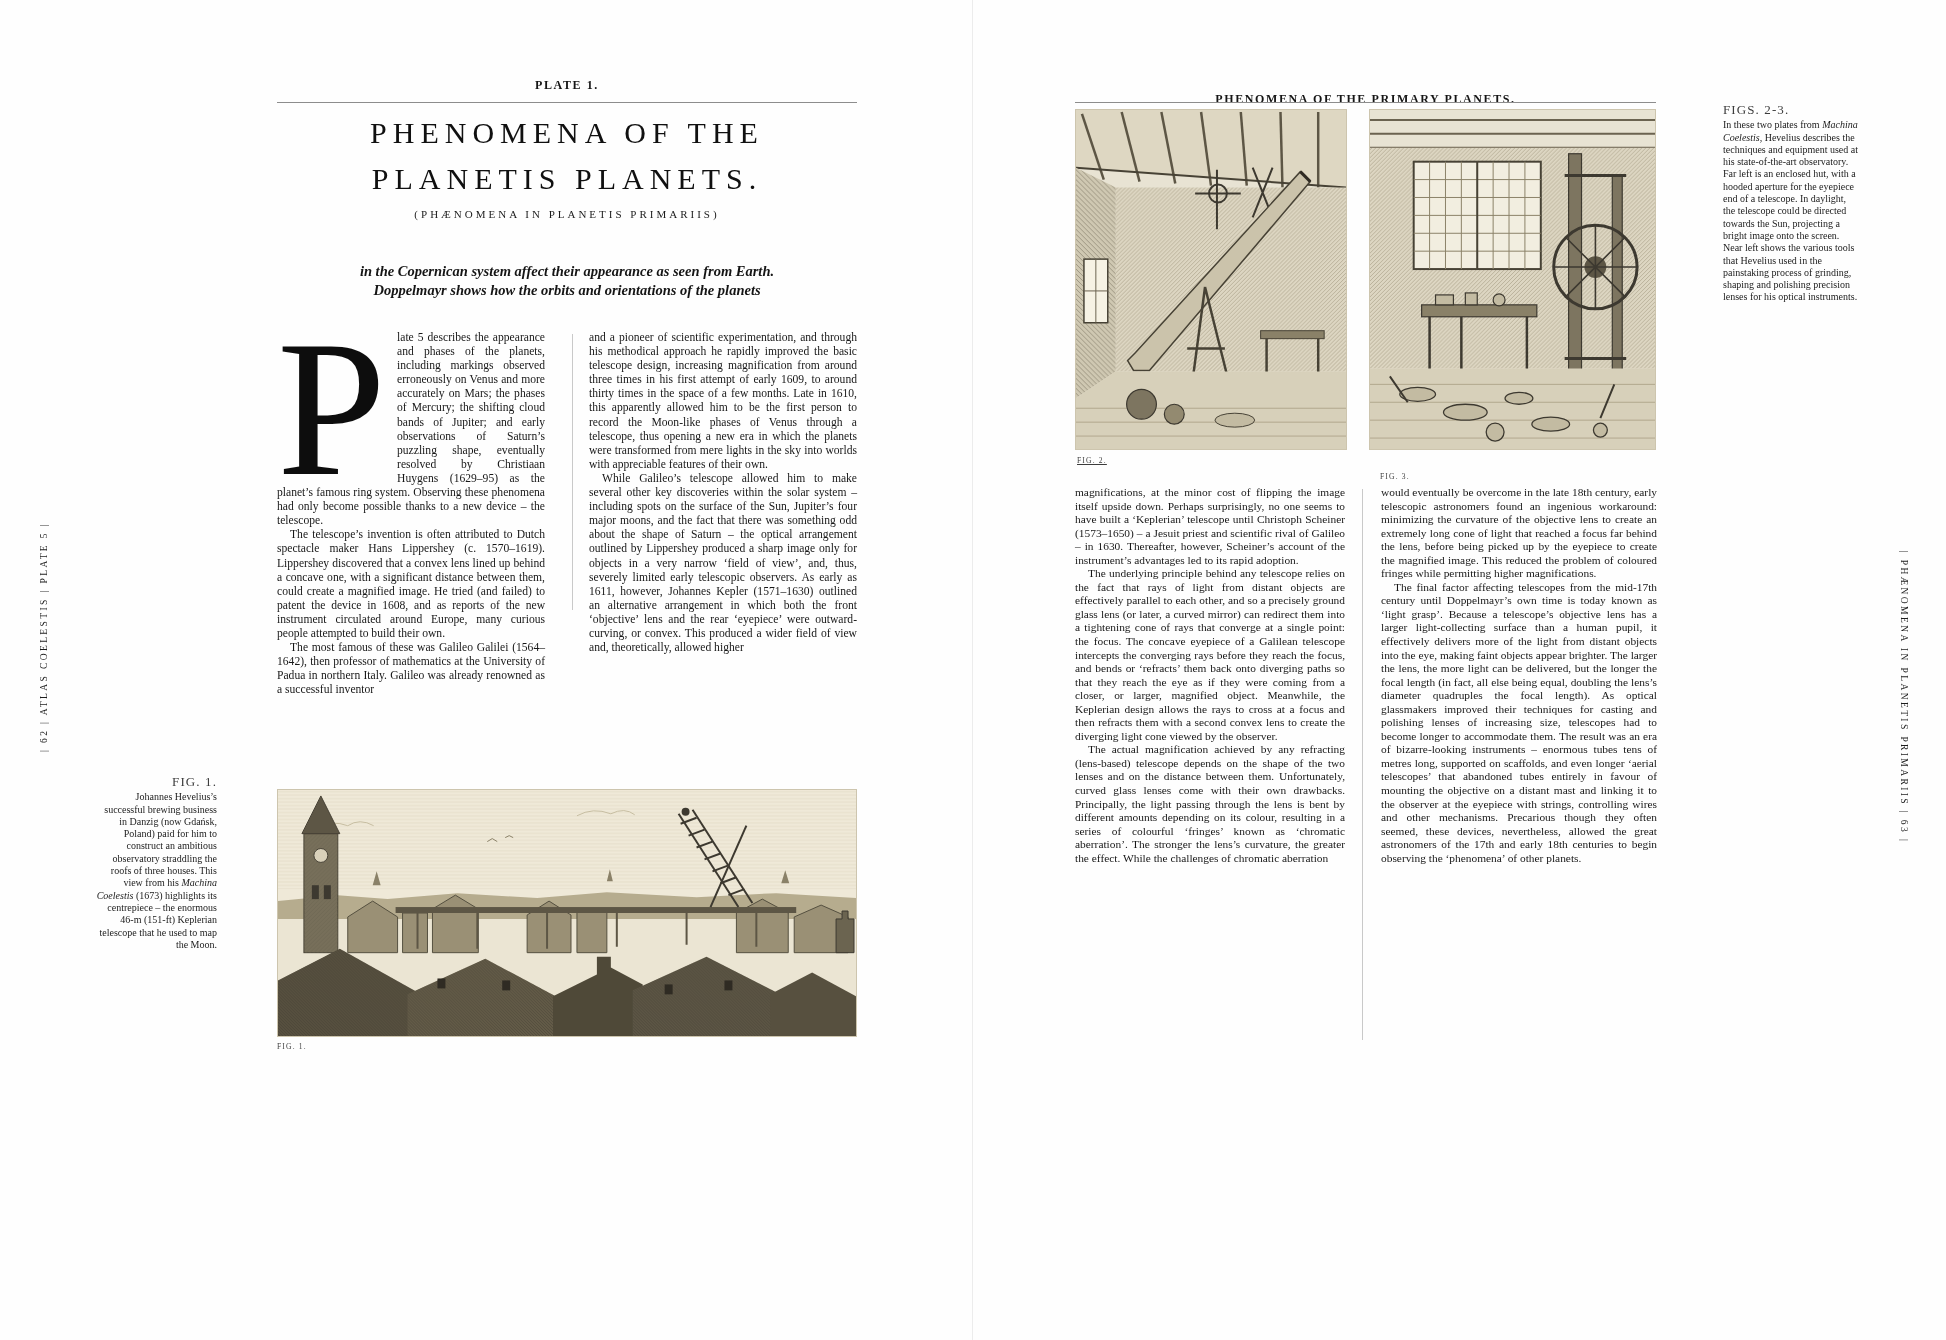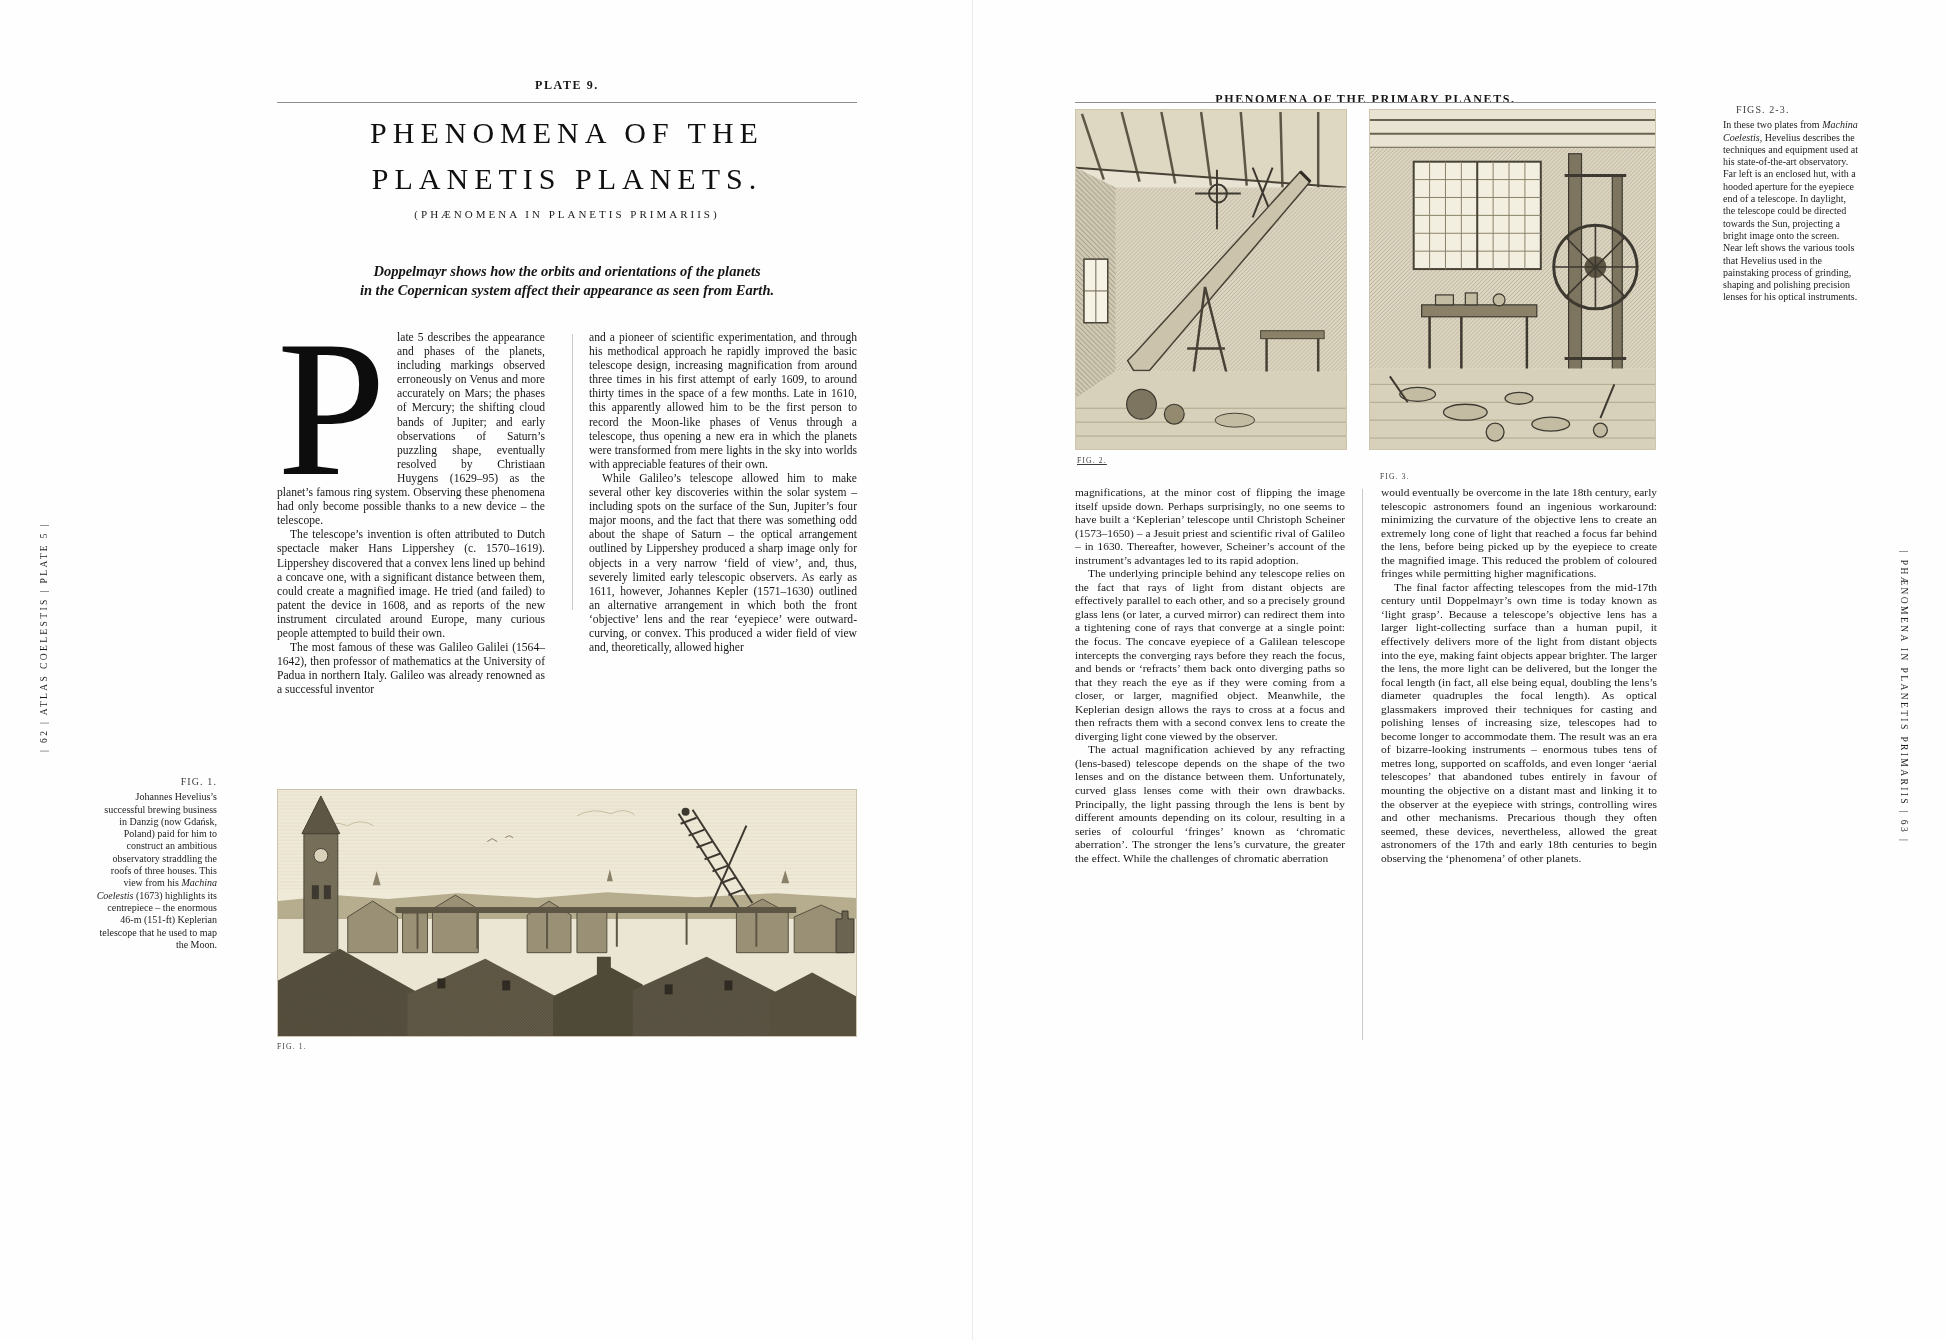--- a/index.html
+++ b/index.html
@@ -36,46 +36,46 @@
   .figimg{position:absolute;border:1px solid #cdc5ae;box-sizing:border-box;background:#e9e3d1;}
   .fig1{left:277px;top:789px;width:580px;height:248px;}
   .fig2{left:1075px;top:109px;width:272px;height:341px;}
   .fig3{left:1369px;top:109px;width:287px;height:341px;}
   .figimg svg{display:block;width:100%;height:100%;}
   .figcap{position:absolute;font-size:7.5px;letter-spacing:1.2px;color:#3c3c3c;}
   .cap1{left:277px;top:1042px;}
   .cap2{left:1077px;top:456px;text-decoration:underline;}
   .cap3{left:1371px;top:472px;padding-left:9px;}
   .note{position:absolute;font-size:10px;line-height:12.3px;color:#1b1b1b;}
-  .note-label{font-size:10px;letter-spacing:1.1px;color:#3c3c3c;margin-bottom:3px;margin-left:13px;}
+  .note-label{font-size:13px;letter-spacing:1.1px;color:#3c3c3c;margin-bottom:3px;}
   .note-left{left:95px;top:776px;width:122px;text-align:right;}
   .note-right{left:1723px;top:104px;width:137px;text-align:left;}
   .note i{font-style:italic;}
 </style>
 </head>
 <body>
 
 <div id="canvas">
 
   <div class="gutter"></div>
 
   <div class="spine spine-left">| 62 | ATLAS COELESTIS | PLATE 5 |</div>
 
-  <div class="plate-label">PLATE 9.</div>
+  <div class="plate-label">PLATE 1.</div>
   <div class="rule rule-left"></div>
 
   <div class="title">
     <div>PHENOMENA OF THE</div>
     <div>PLANETIS PLANETS.</div>
   </div>
   <div class="subtitle">(PHÆNOMENA IN PLANETIS PRIMARIIS)</div>
 
   <div class="intro">
+    <div>in the Copernican system affect their appearance as seen from Earth.</div>
     <div>Doppelmayr shows how the orbits and orientations of the planets</div>
-    <div>in the Copernican system affect their appearance as seen from Earth.</div>
   </div>
 
   <div class="col col1L">
     <p><span class="dropcap">P</span><span>late 5 describes the appearance and phases of the planets, including markings observed erroneously on Venus and more accurately on Mars; the phases of Mercury; the shifting cloud bands of Jupiter; and early observations of Saturn’s puzzling shape, eventually resolved by Christiaan Huygens (1629–95) as the planet’s famous ring system. Observing these phenomena had only become possible thanks to a new device – the telescope.</span></p>
     <p class="indent">The telescope’s invention is often attributed to Dutch spectacle maker Hans Lippershey (c. 1570–1619). Lippershey discovered that a convex lens lined up behind a concave one, with a significant distance between them, could create a magnified image. He tried (and failed) to patent the device in 1608, and as reports of the new instrument circulated around Europe, many curious people attempted to build their own.</p>
     <p class="indent">The most famous of these was Galileo Galilei (1564–1642), then professor of mathematics at the University of Padua in northern Italy. Galileo was already renowned as a successful inventor</p>
   </div>
   <div class="divider div-left"></div>
   <div class="col col2L">
     <p>and a pioneer of scientific experimentation, and through his methodical approach he rapidly improved the basic telescope design, increasing magnification from around three times in his first attempt of early 1609, to around thirty times in the space of a few months. Late in 1610, this apparently allowed him to be the first person to record the Moon-like phases of Venus through a telescope, thus opening a new era in which the planets were transformed from mere lights in the sky into worlds with appreciable features of their own.</p>

